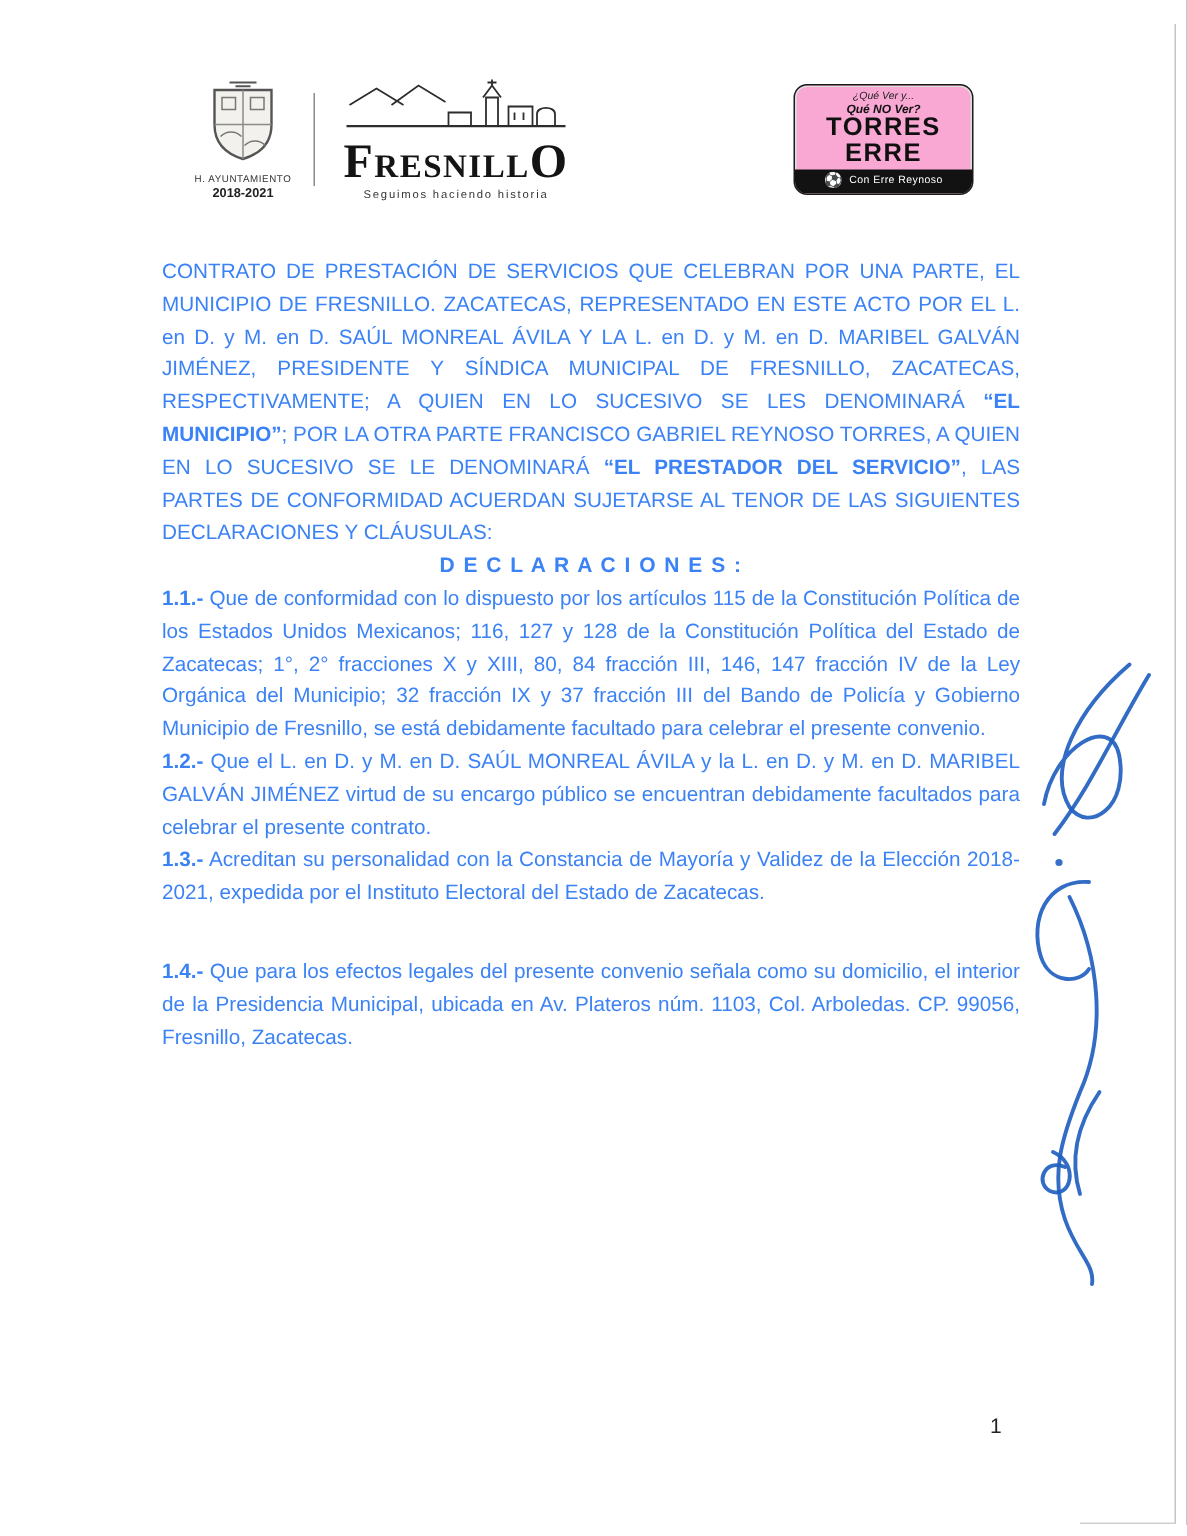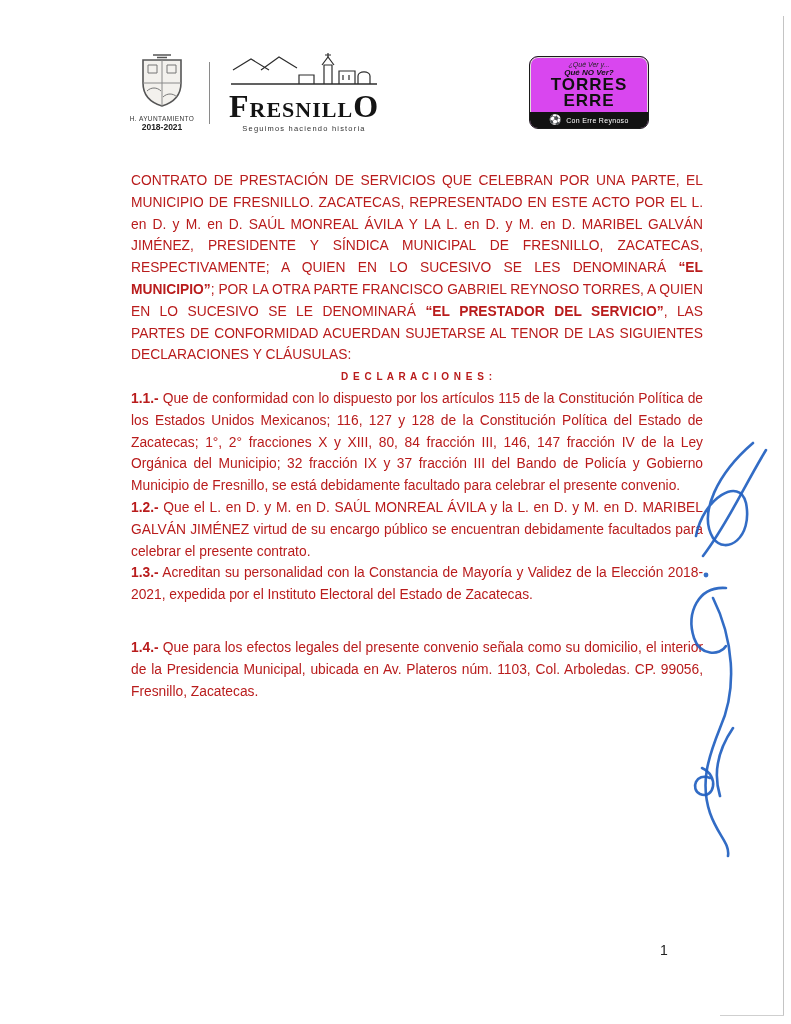--- a/index.html
+++ b/index.html
@@ -20,43 +20,43 @@
   .fresnillo-block { text-align:center; flex:0 0 auto; width:160px; }
   .fresnillo-word {
     font-family:"Liberation Serif", serif; font-variant:small-caps;
     font-size:32px; font-weight:600; letter-spacing:1px; color:#141414; line-height:1;
   }
   .fresnillo-tagline { font-size:7.5px; letter-spacing:1.2px; color:#333; margin-top:2px; }
 
   .triple-erre {
     margin-left:auto; margin-right:24px; flex:0 0 auto;
     width:118px; border:1.5px solid #1b1b1b; border-radius:9px;
-    background:#d946ef; text-align:center; overflow:hidden;
+    background:#f9a8d4; text-align:center; overflow:hidden;
     box-shadow:0 0 0 1px #e0ded9 inset;
   }
   .te-top1 { font-size:7px; color:#222; margin-top:4px; font-style:italic; }
   .te-top2 { font-size:8px; color:#111; font-weight:bold; font-style:italic; }
   .te-title { font-size:17px; font-weight:900; letter-spacing:1px; color:#101010; line-height:.95; }
   .te-title.second { margin-bottom:3px; }
   .te-footer {
     background:#121212; color:#fff; font-size:7px; letter-spacing:.3px;
     display:flex; align-items:center; justify-content:center; gap:4px; padding:3px 2px;
   }
   .te-ball { font-size:10px; line-height:1; color:#fff; }
 
   
   .content {
-    position:absolute; top:170px; left:131px; width:572px;
-    font-size:13.8px; line-height:21.8px; text-align:justify; color:#b91c1c;
+    position:absolute; top:170px; left:108px; width:572px;
+    font-size:13.8px; line-height:21.8px; text-align:justify; color:#3b82f6;
   }
   .content p { margin:0; }
   .intro b { font-weight:bold; }
   .decl-heading {
     margin:36px 0 0; text-align:center; font-weight:bold;
-    font-size:10px; letter-spacing:1px;
+    font-size:14px; letter-spacing:1px;
   }
   .sec-title { margin:40px 0 0; font-weight:bold; }
   .item { margin-top:23px; }
   .item.gap-lg { margin-top:31px; }
   .item b { font-weight:bold; }
 
   .page-number { position:absolute; top:942px; left:660px; font-size:14px; color:#222; }
 
   
   .signature { position:absolute; left:658px; top:428px; pointer-events:none; }

